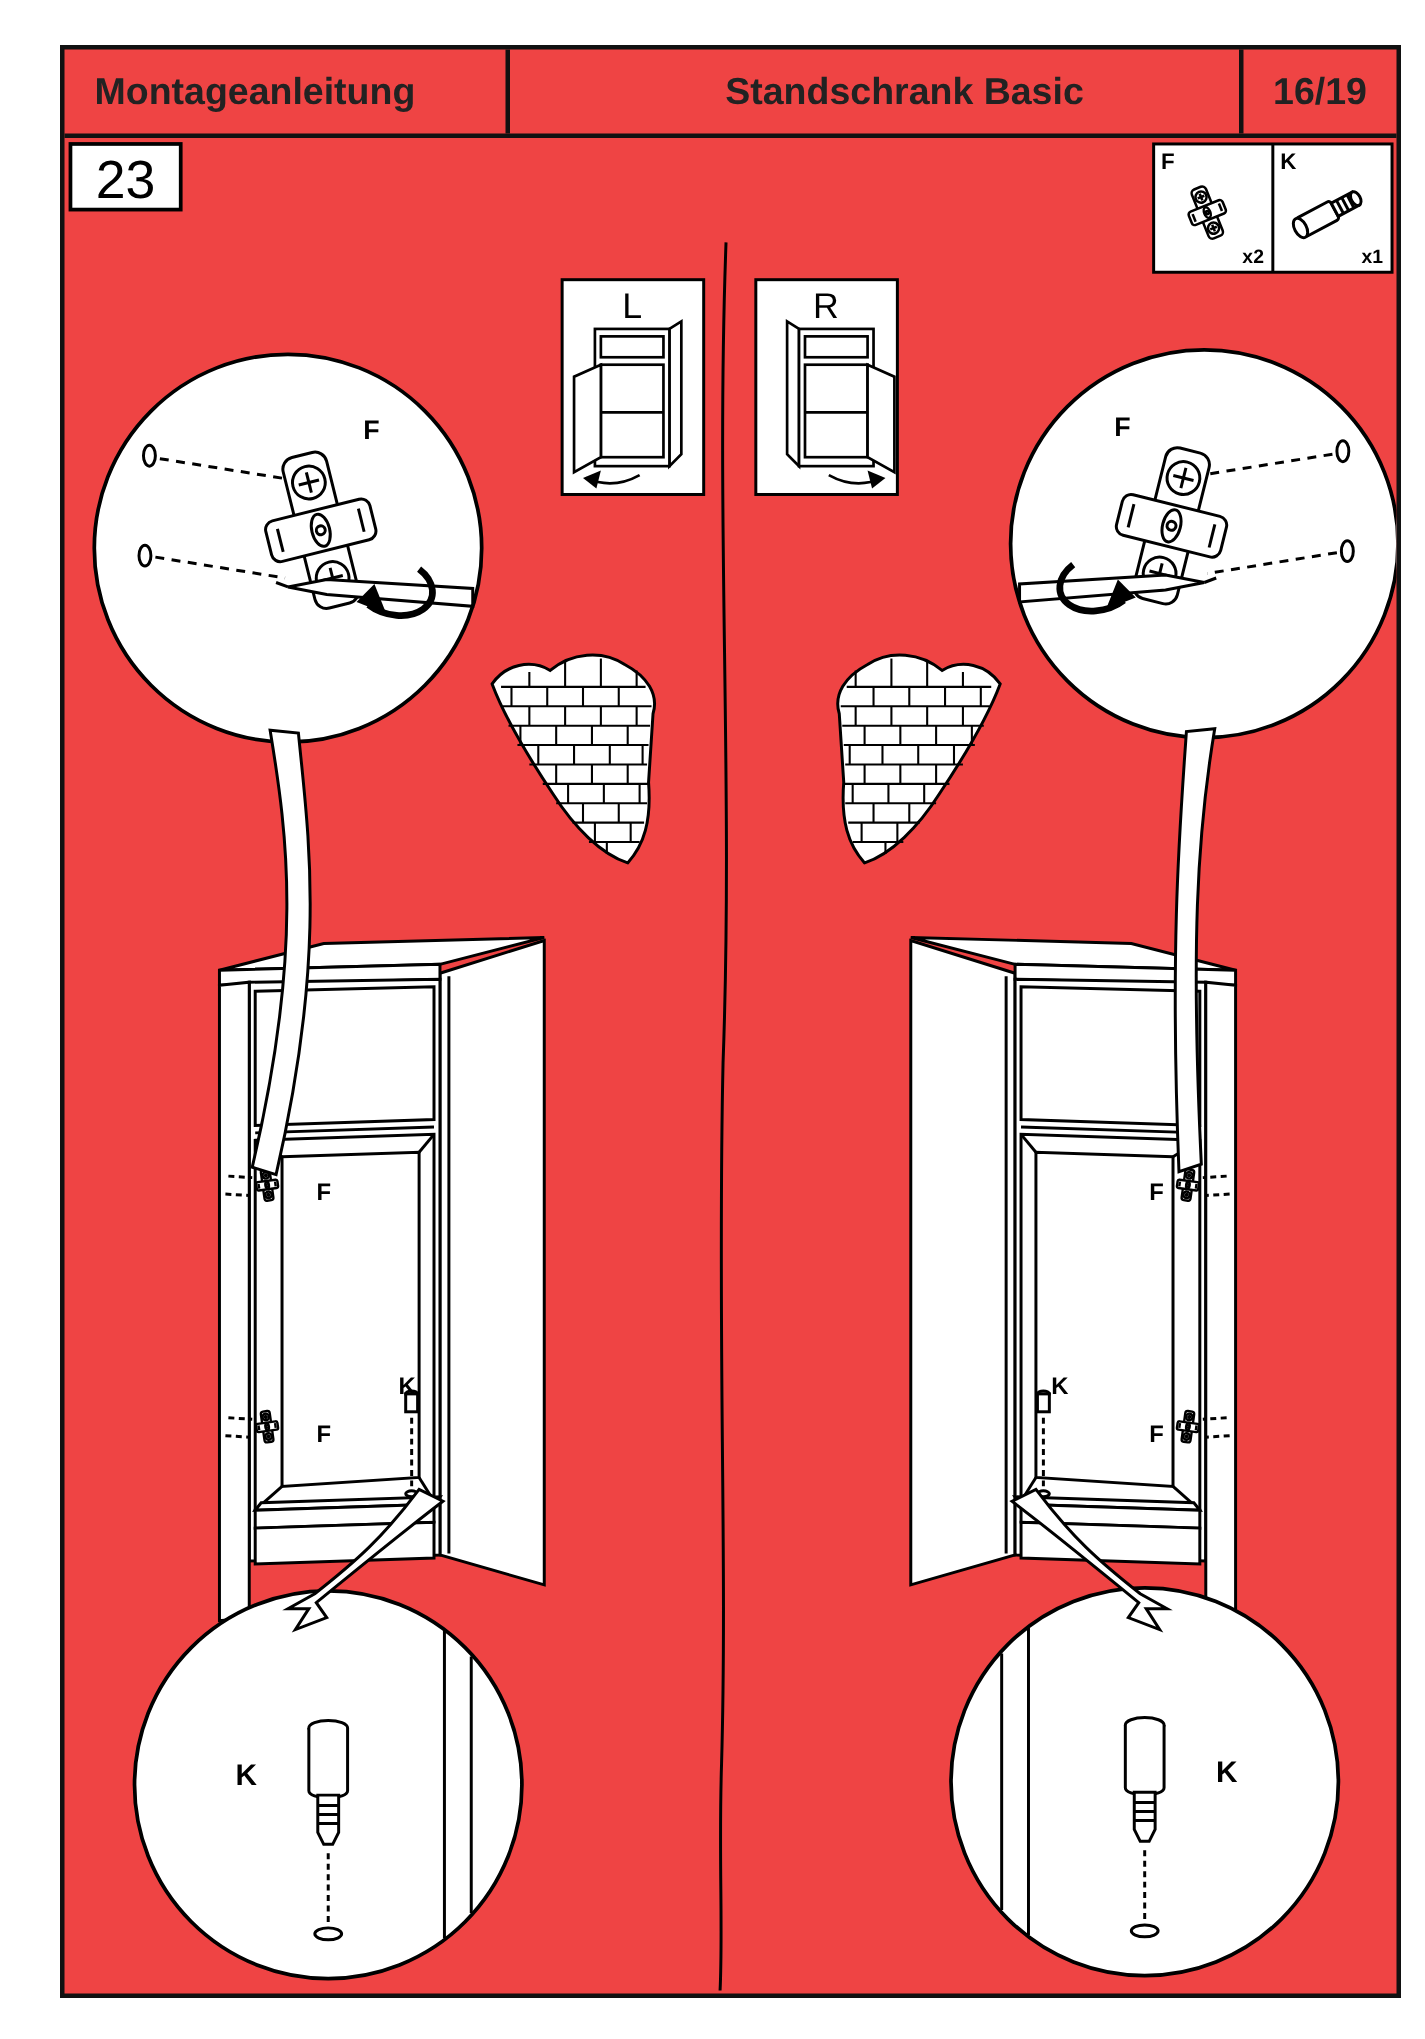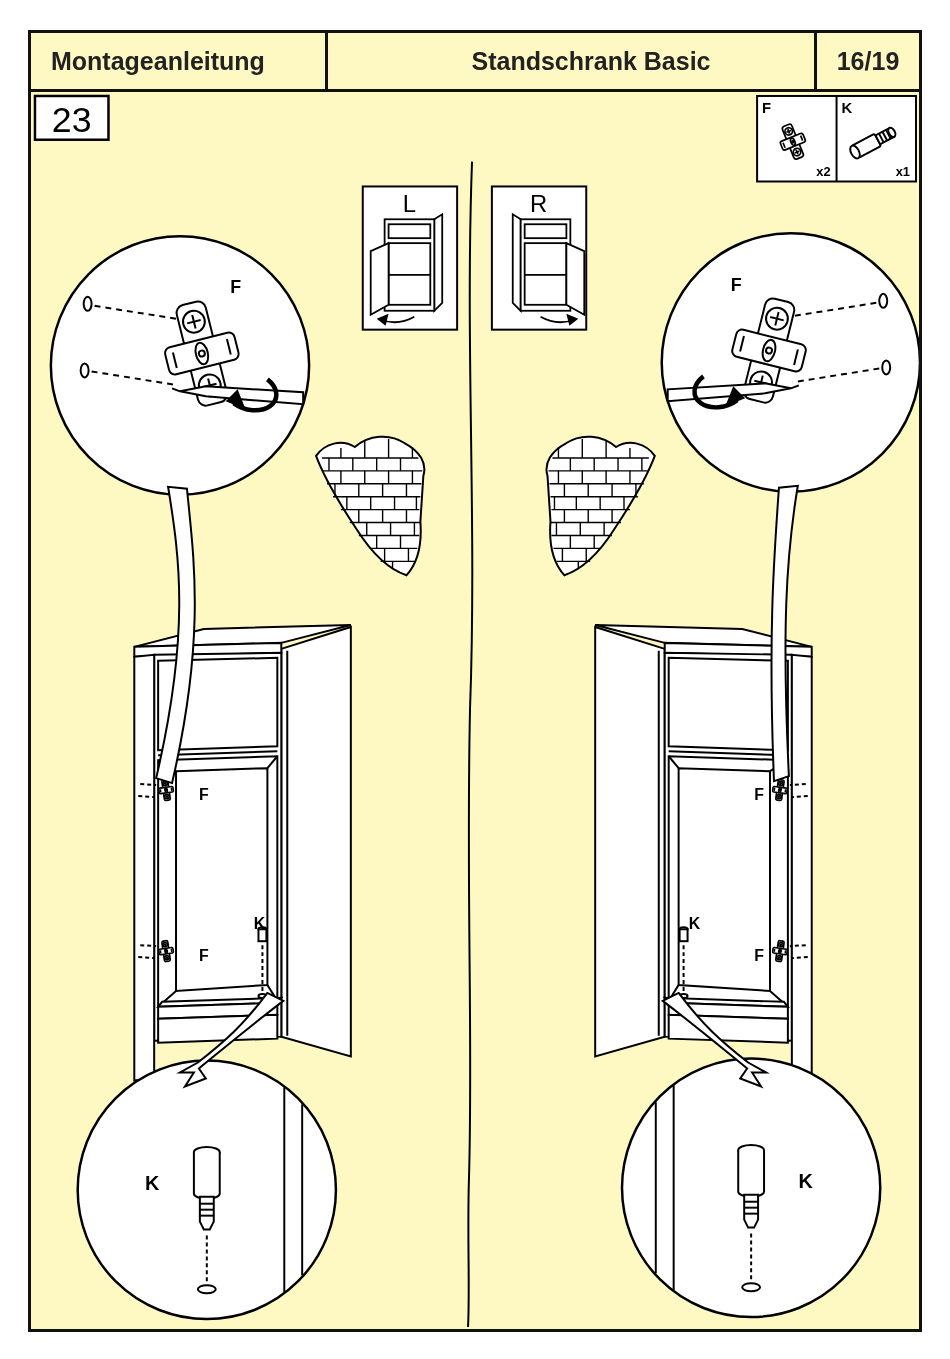--- a/index.html
+++ b/index.html
@@ -1,17 +1,17 @@
 <!DOCTYPE html>
 <html><head>
 <meta charset="utf-8">
 <style>
   html,body{margin:0;padding:0;background:#e8e8e8;}
   .sheet{position:relative;width:950px;height:1359px;background:#fff;font-family:"Liberation Sans",sans-serif;}
-  .page{position:absolute;left:28px;top:30px;width:894px;height:1302px;border:3px solid #111;box-sizing:border-box;background:#fef9c3;}
+  .page{position:absolute;left:40px;top:30px;width:894px;height:1302px;border:3px solid #111;box-sizing:border-box;background:#ef4444;}
   .hdr{display:flex;height:56px;border-bottom:3px solid #111;}
   .hcell{display:flex;align-items:center;font-weight:bold;font-size:25px;color:#222;}
   .h1{width:294px;padding-left:20px;box-sizing:border-box;}
   .h2{flex:1;justify-content:center;border-left:3px solid #111;border-right:3px solid #111;padding-left:40px;}
   .h3{width:102px;justify-content:center;}
   .art{display:block;width:888px;height:1237px;}
   
   .w{fill:#fff;stroke:#000;}
   .n{fill:none;stroke:#000;}
   .d{fill:none;stroke:#000;stroke-dasharray:6 5;}

